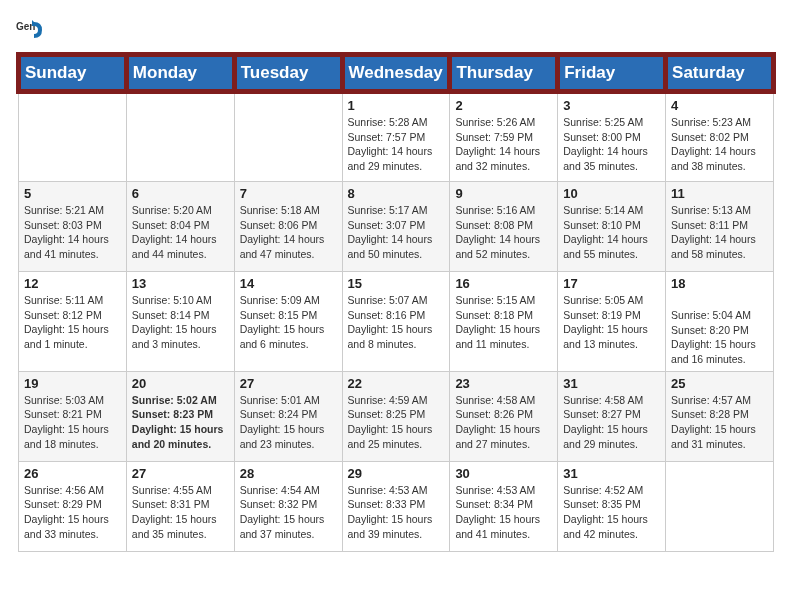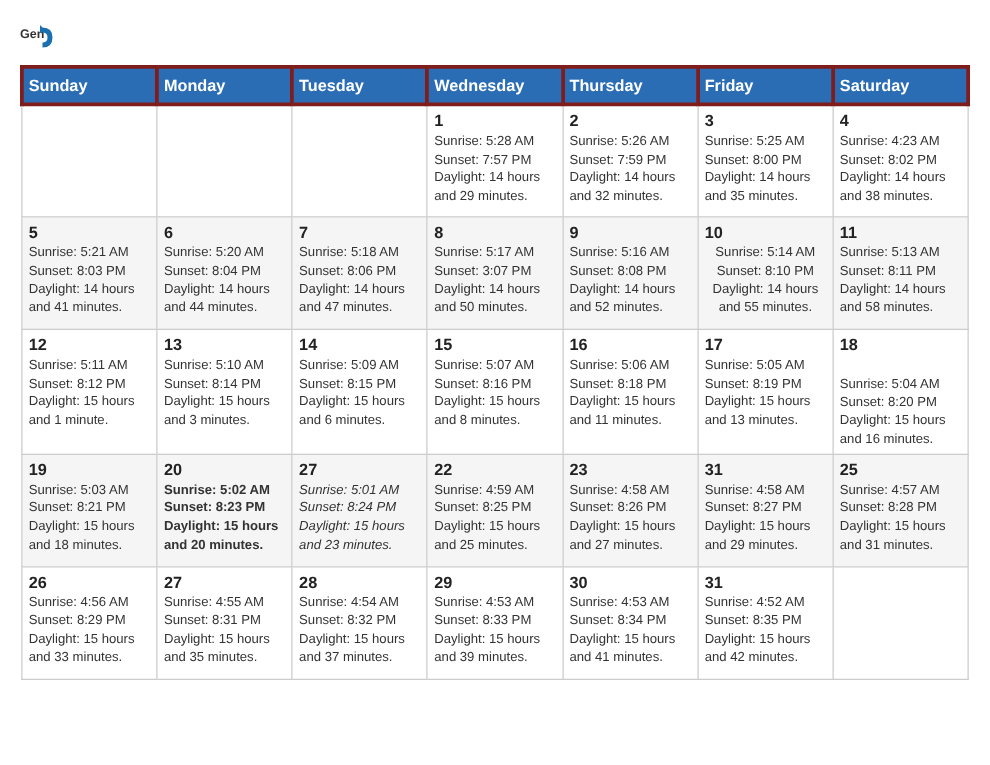--- a/index.html
+++ b/index.html
@@ -51,22 +51,22 @@
     .calendar {
       width: 100%;
       border-collapse: collapse;
       font-size: 11px;
     }
     .calendar th {
       background-color: #2a6db5;
       color: #fff;
       padding: 6px 4px;
       text-align: left;
-      font-size: 13px;
-      border: 3px solid #7f1d1d;
+      font-size: 17px;
+      border: 5px solid #7f1d1d;
     }
     .calendar td {
       border: 1px solid #ccc;
       vertical-align: top;
       padding: 4px 5px;
       width: calc(100% / 7);
       min-height: 80px;
       height: 90px;
     }
     .day-number {
@@ -149,21 +149,21 @@
         </td>
         <td>
           <div class="day-number">3</div>
           <div class="day-info" style="white-space: pre-line;">Sunrise: 5:25 AM
 Sunset: 8:00 PM
 Daylight: 14 hours
 and 35 minutes.</div>
         </td>
         <td>
           <div class="day-number">4</div>
-          <div class="day-info" style="white-space: pre-line;">Sunrise: 4:23 AM
+          <div class="day-info" style="white-space: pre-line;">Sunrise: 5:23 AM
 Sunset: 8:02 PM
 Daylight: 14 hours
 and 38 minutes.</div>
         </td>
       </tr>
       <tr>
         <td>
           <div class="day-number">5</div>
           <div class="day-info" style="white-space: pre-line;">Sunrise: 5:21 AM
 Sunset: 8:03 PM
@@ -193,21 +193,21 @@
         </td>
         <td>
           <div class="day-number">9</div>
           <div class="day-info" style="white-space: pre-line;">Sunrise: 5:16 AM
 Sunset: 8:08 PM
 Daylight: 14 hours
 and 52 minutes.</div>
         </td>
         <td>
           <div class="day-number">10</div>
-          <div class="day-info" style="white-space: pre-line; text-align: center;">Sunrise: 5:14 AM
+          <div class="day-info" style="white-space: pre-line;">Sunrise: 5:14 AM
 Sunset: 8:10 PM
 Daylight: 14 hours
 and 55 minutes.</div>
         </td>
         <td>
           <div class="day-number">11</div>
           <div class="day-info" style="white-space: pre-line;">Sunrise: 5:13 AM
 Sunset: 8:11 PM
 Daylight: 14 hours
 and 58 minutes.</div>
@@ -237,21 +237,21 @@
         </td>
         <td>
           <div class="day-number">15</div>
           <div class="day-info" style="white-space: pre-line;">Sunrise: 5:07 AM
 Sunset: 8:16 PM
 Daylight: 15 hours
 and 8 minutes.</div>
         </td>
         <td>
           <div class="day-number">16</div>
-          <div class="day-info" style="white-space: pre-line;">Sunrise: 5:06 AM
+          <div class="day-info" style="white-space: pre-line;">Sunrise: 5:15 AM
 Sunset: 8:18 PM
 Daylight: 15 hours
 and 11 minutes.</div>
         </td>
         <td>
           <div class="day-number">17</div>
           <div class="day-info" style="white-space: pre-line;">Sunrise: 5:05 AM
 Sunset: 8:19 PM
 Daylight: 15 hours
 and 13 minutes.</div>
@@ -274,21 +274,21 @@
         </td>
         <td>
           <div class="day-number">20</div>
           <div class="day-info" style="white-space: pre-line; font-weight: bold;">Sunrise: 5:02 AM
 Sunset: 8:23 PM
 Daylight: 15 hours
 and 20 minutes.</div>
         </td>
         <td>
           <div class="day-number">27</div>
-          <div class="day-info" style="white-space: pre-line; font-style: italic;">Sunrise: 5:01 AM
+          <div class="day-info" style="white-space: pre-line;">Sunrise: 5:01 AM
 Sunset: 8:24 PM
 Daylight: 15 hours
 and 23 minutes.</div>
         </td>
         <td>
           <div class="day-number">22</div>
           <div class="day-info" style="white-space: pre-line;">Sunrise: 4:59 AM
 Sunset: 8:25 PM
 Daylight: 15 hours
 and 25 minutes.</div>

